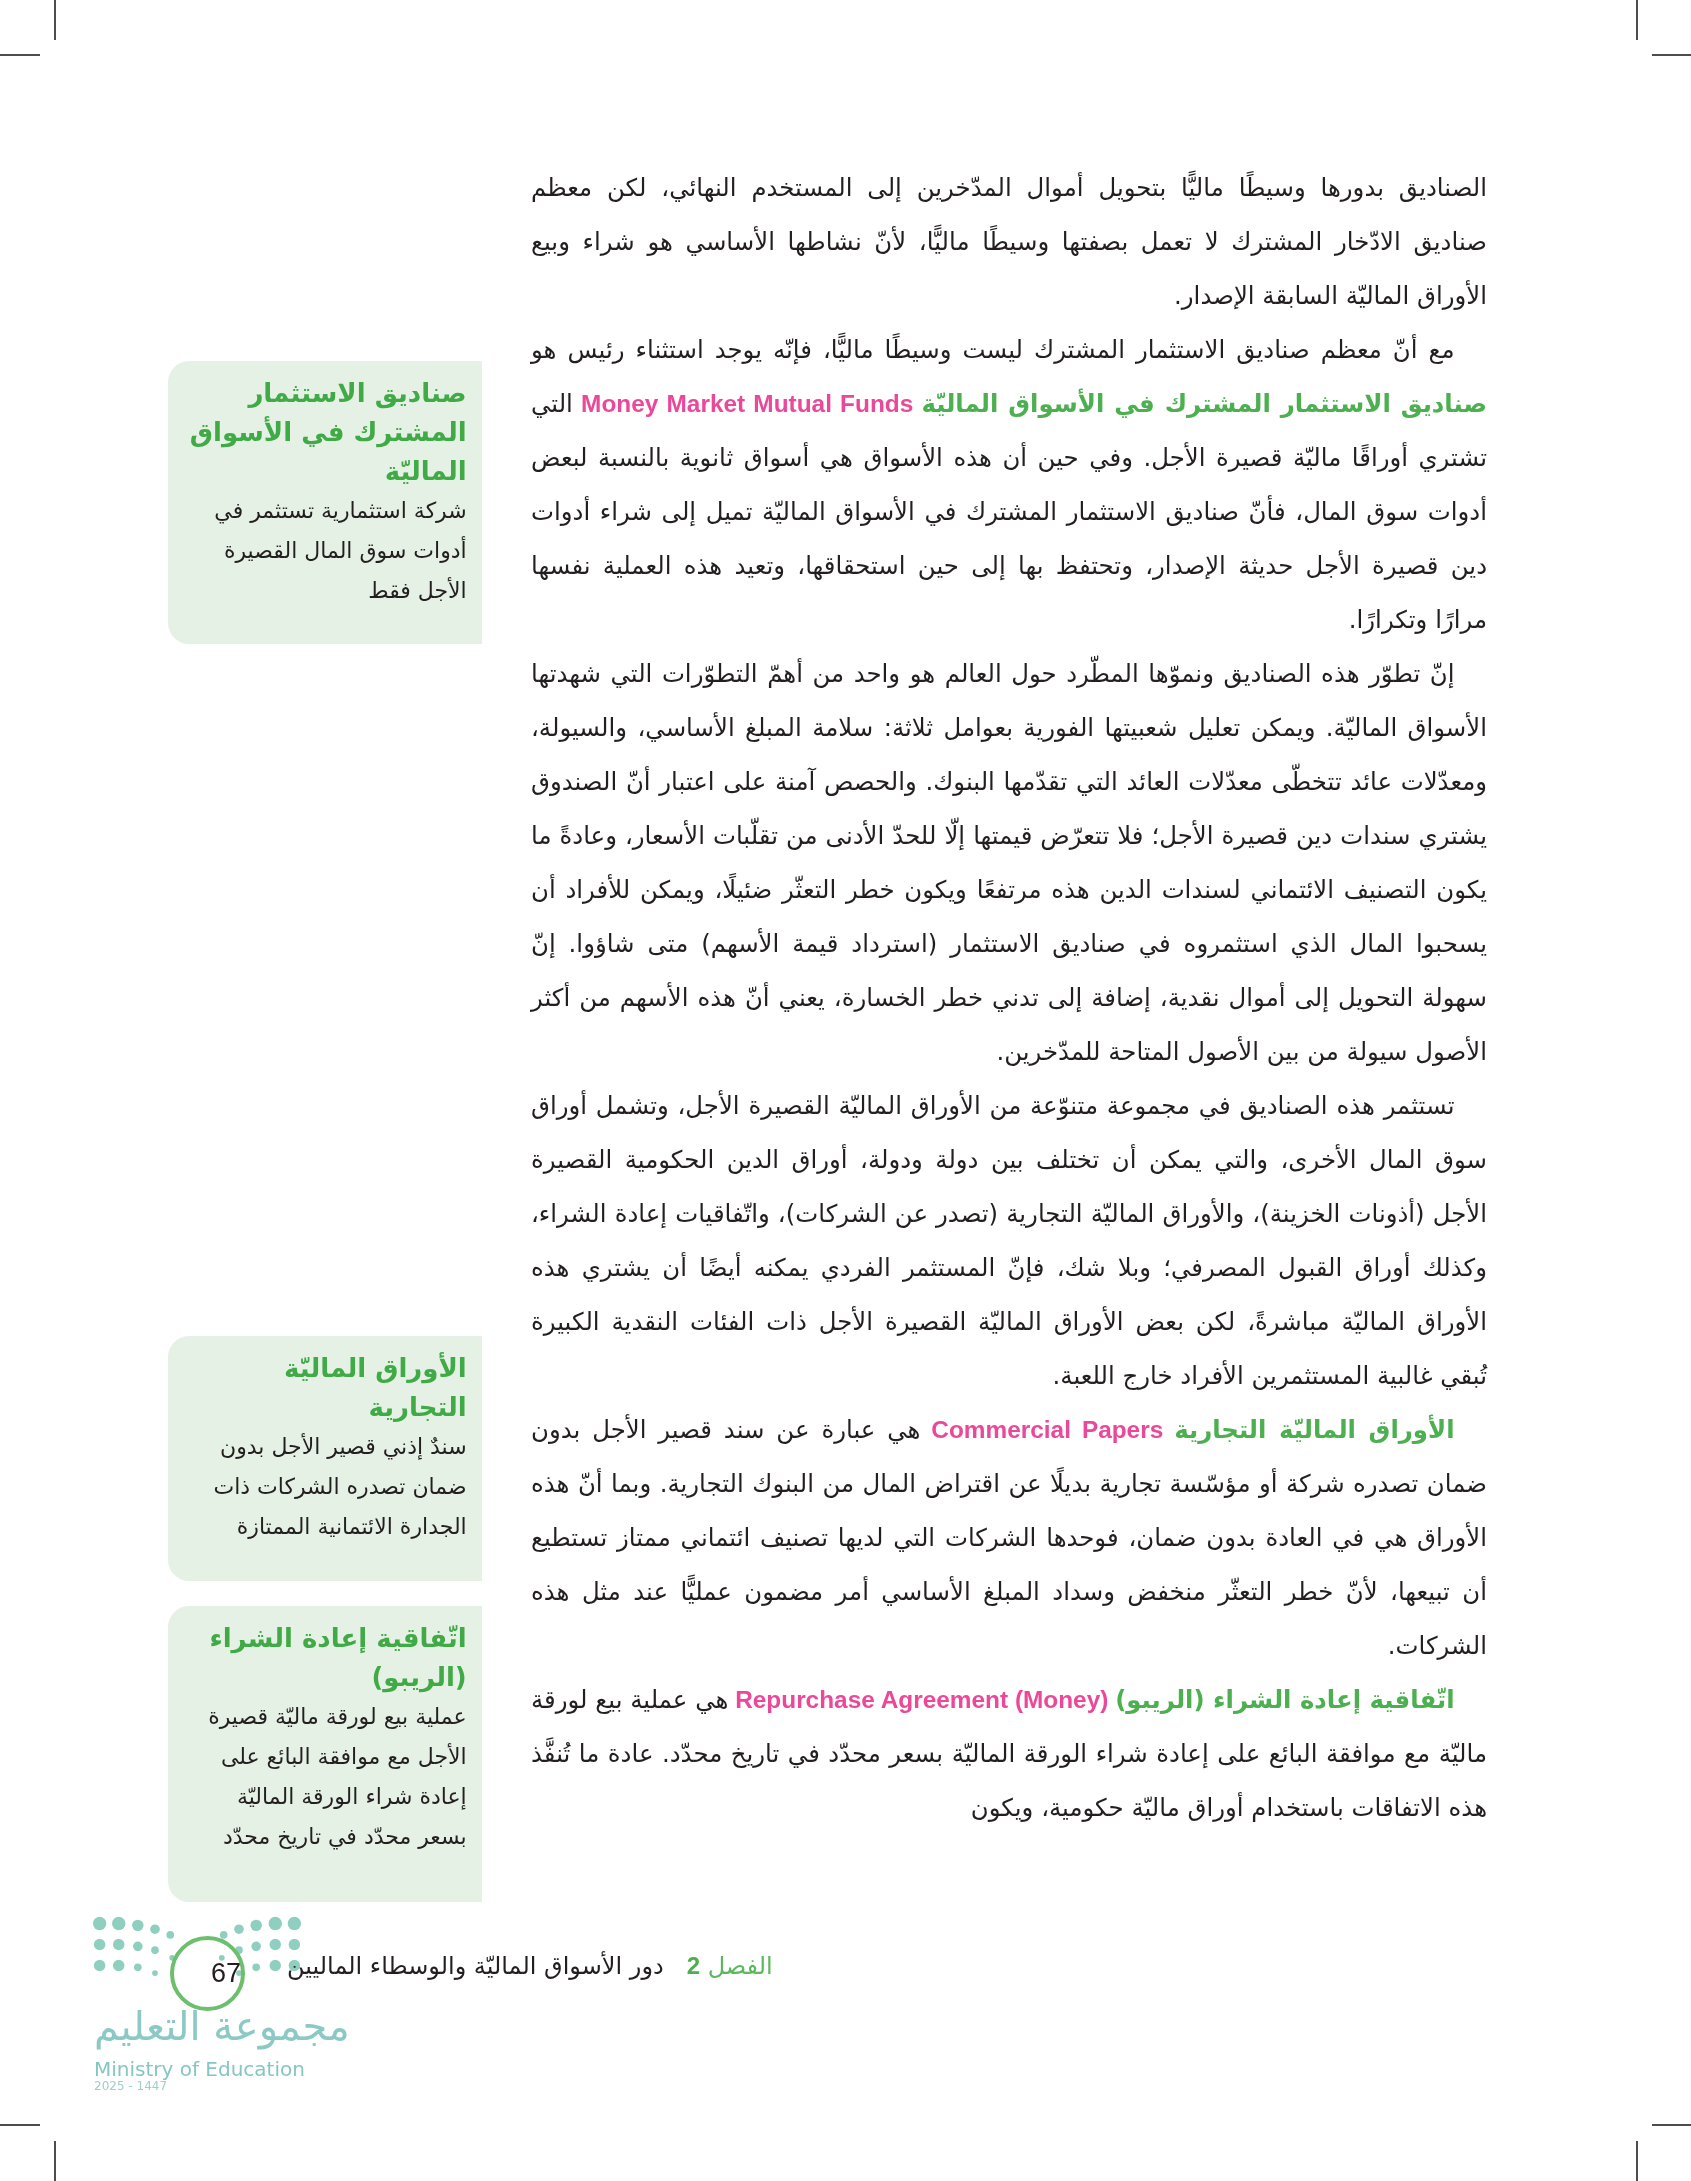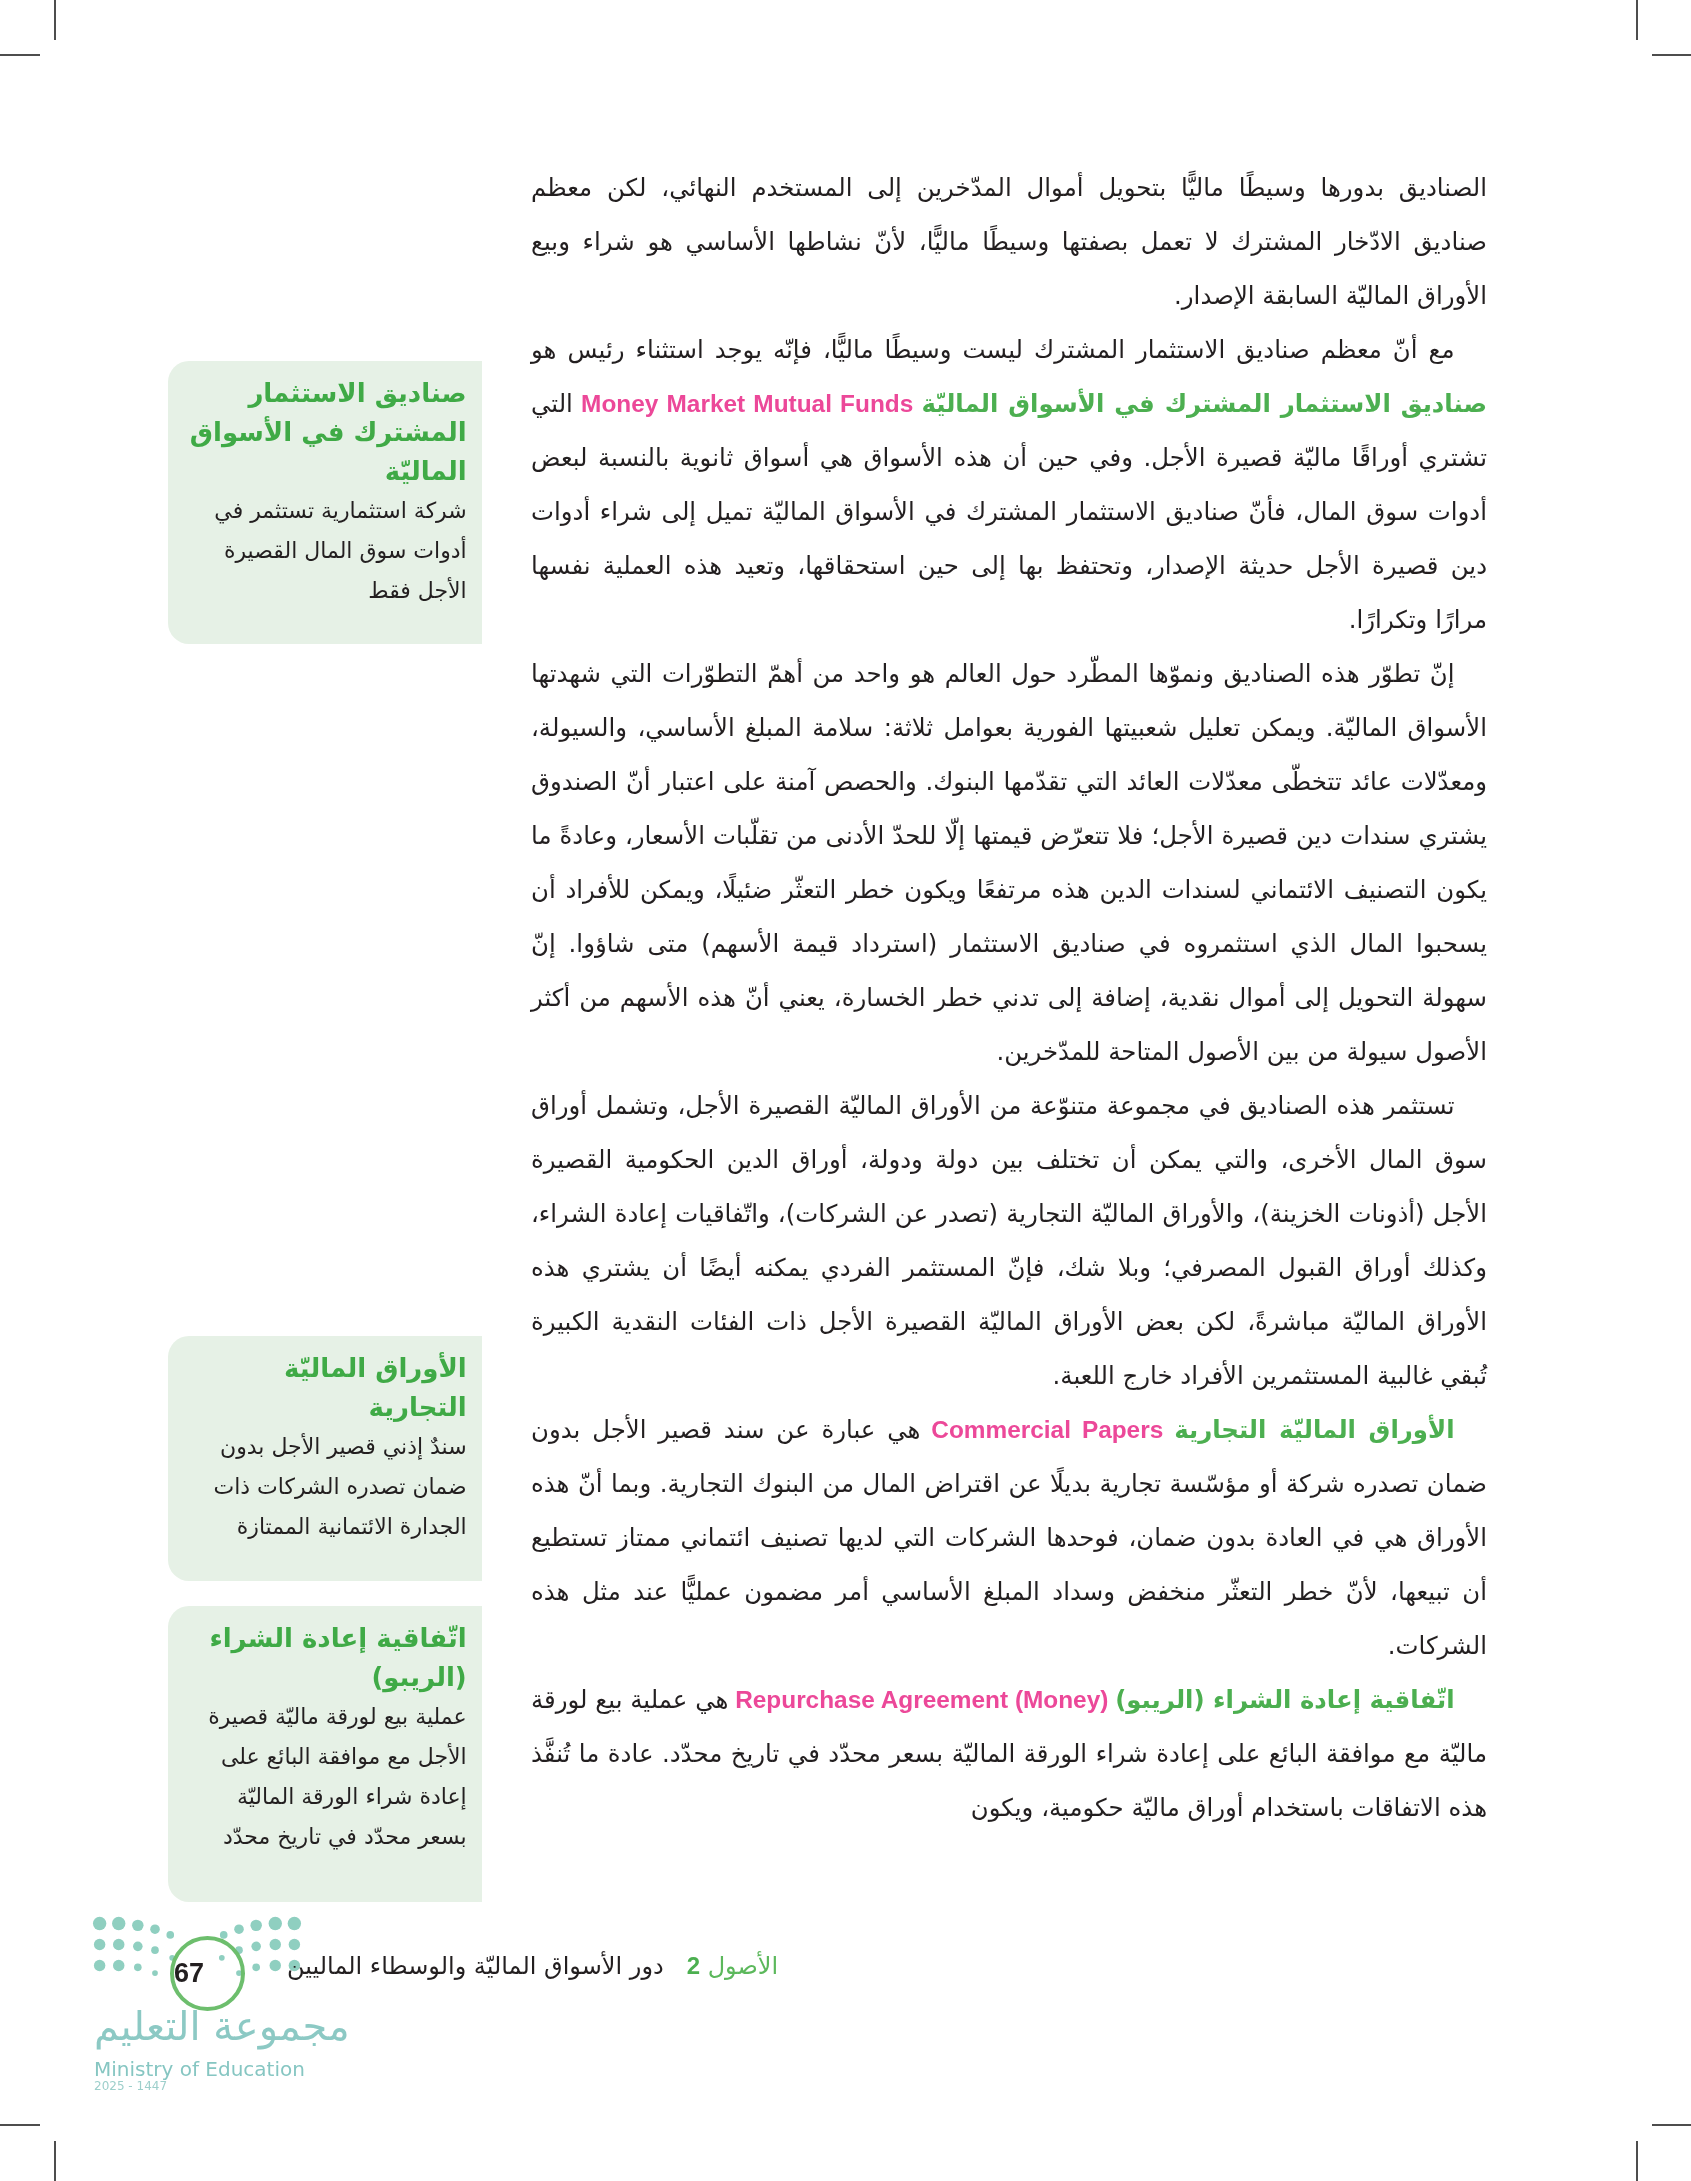--- a/index.html
+++ b/index.html
@@ -33,22 +33,22 @@
     position:absolute; left:287px; top:1952px; direction:rtl;
     font-size:24px; white-space:nowrap; color:#231f20;
   }
   .footer-title .chap { color:#5cb85c; }
   .footer-title .num { color:#4caf50; font-weight:bold; font-family:"Liberation Sans", sans-serif; }
 
   .logo-dots { position:absolute; left:92px; top:1912px; width:210px; height:105px; }
   .page-badge {
     position:absolute; left:170px; top:1936px; width:75px; height:75px;
     border:4.8px solid #6dbe6d; border-radius:50%; box-sizing:border-box;
-    display:flex; align-items:center; justify-content:flex-start;
-    font-family:"Liberation Sans", sans-serif; font-weight:bold; font-size:27px; color:#231f20;
+    display:flex; align-items:center; justify-content:flex-end;
+    font-family:"Liberation Sans", sans-serif; font-weight:normal; font-size:27px; color:#231f20;
   }
   .ministry-ar {
     position:absolute; left:94px; top:2003px; font-size:40px; color:#8cc9c4;
     direction:rtl; letter-spacing:1.9px;
   }
   .ministry-en {
     position:absolute; left:94px; top:2057px; font-size:20px; color:#86c6c2;
     font-family:"DejaVu Sans", sans-serif;
   }
   .ministry-year {
@@ -123,21 +123,21 @@
       <circle cx="172" cy="58" r="4"></circle>
       <circle cx="154" cy="64" r="3"></circle>
   </g>
 </svg>
 
 <div class="page-badge">
   <span>67</span>
 </div>
 
 <div class="footer-title">
-  <span class="chap">الأصول</span>
+  <span class="chap">الفصل</span>
   <span class="num">2</span>
   &nbsp;
   <span>دور الأسواق الماليّة والوسطاء الماليين</span>
 </div>
 
 <div class="ministry-ar">مجموعة التعليم</div>
 <div class="ministry-en">Ministry of Education</div>
 <div class="ministry-year">2025 - 1447</div>
 
 

